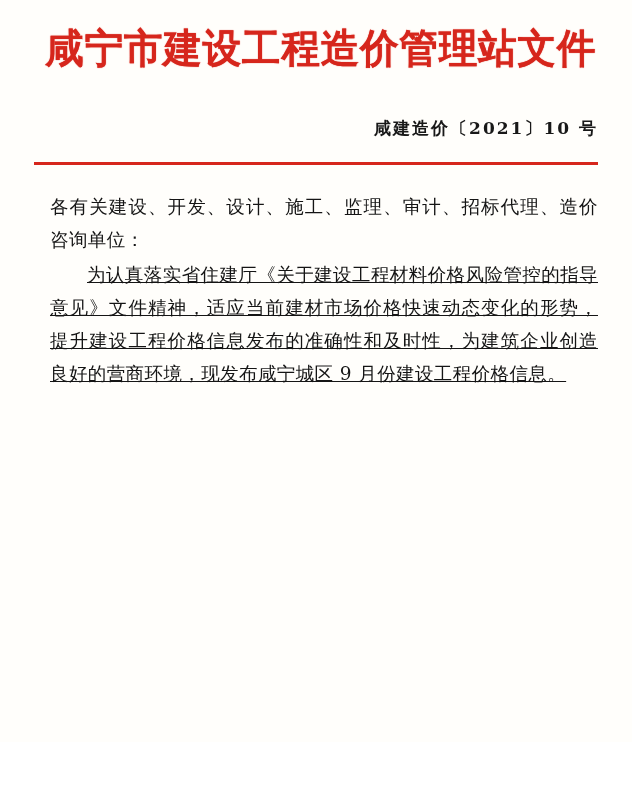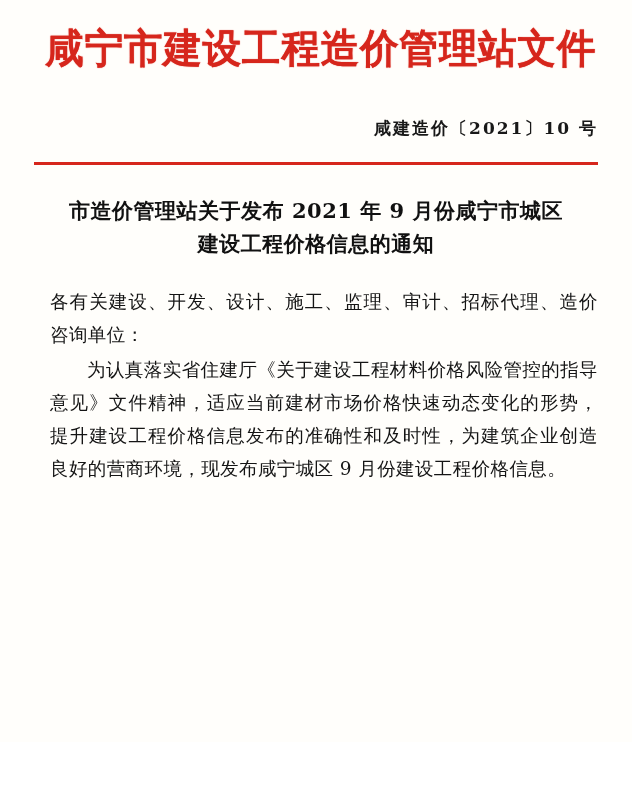--- a/index.html
+++ b/index.html
@@ -69,38 +69,35 @@
     letter-spacing: 0.4px;
     color: #151515;
     text-align: justify;
     text-justify: inter-ideograph;
   }
   .body-text p {
     margin: 0 0 2px 16px;
   }
   .indent {
     text-indent: 2em;
+    text-decoration: underline;
   }
 </style>
 </head>
 <body>
 
 <div class="page">
 
   <div class="doc-header">
     <div class="doc-title">咸宁市建设工程造价管理站文件</div>
   </div>
 
   <div class="doc-number">咸建造价〔2021〕10 号</div>
 
   <div class="red-rule"></div>
 
-  <div class="subject">
-    <div>市造价管理站关于发布 2021 年 9 月份咸宁市城区</div>
-    <div>建设工程价格信息的通知</div>
-  </div>
 
   <div class="body-text">
     <p>各有关建设、开发、设计、施工、监理、审计、招标代理、造价咨询单位：</p>
     <p class="indent">为认真落实省住建厅《关于建设工程材料价格风险管控的指导意见》文件精神，适应当前建材市场价格快速动态变化的形势，提升建设工程价格信息发布的准确性和及时性，为建筑企业创造良好的营商环境，现发布咸宁城区 9 月份建设工程价格信息。</p>
   </div>
 
 </div>
 
 </body></html>

